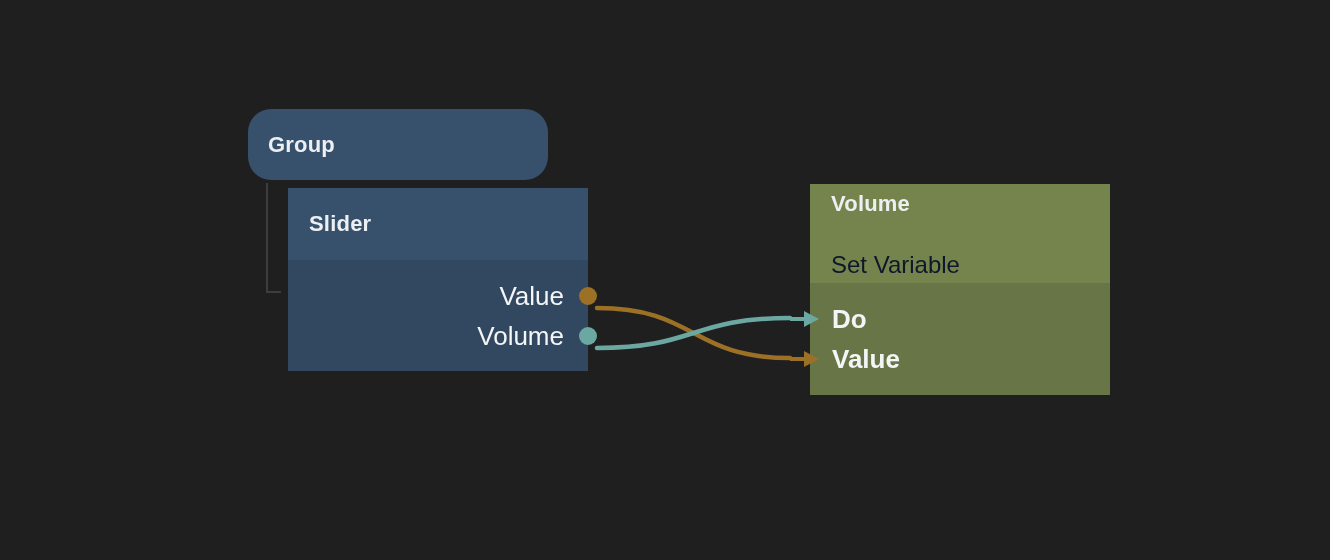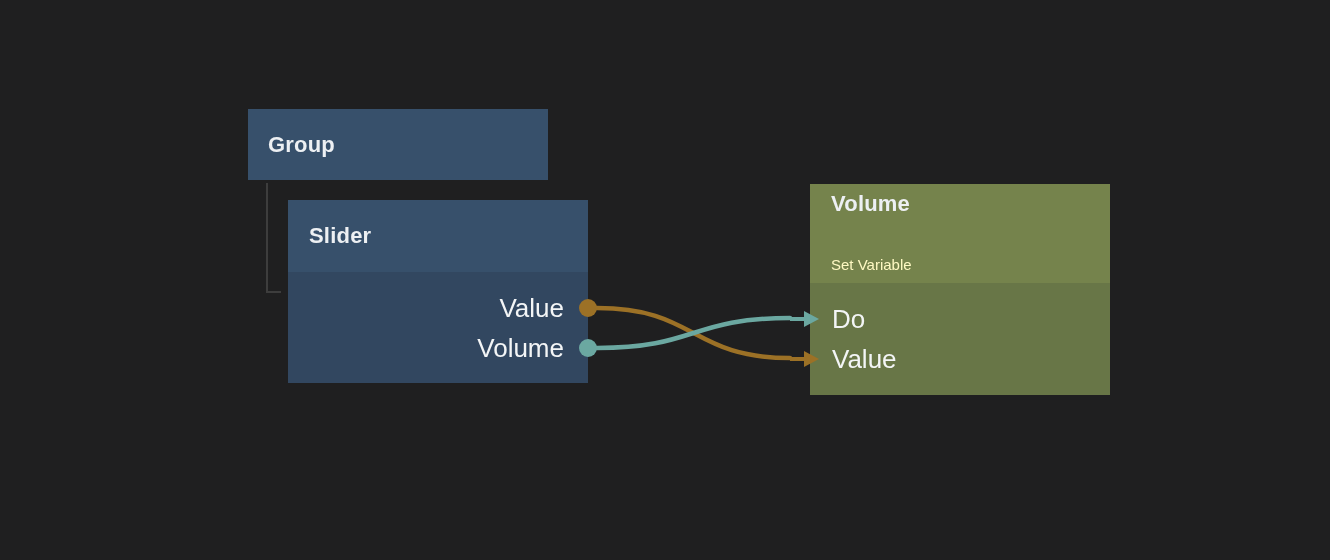--- a/index.html
+++ b/index.html
@@ -11,39 +11,40 @@
   .canvas {
     position: relative;
     width: 1330px;
     height: 560px;
     background: #1f1f20;
     overflow: hidden;
   }
   .node {
     position: absolute;
     box-sizing: border-box;
+    border-radius: 23px;
   }
   .node-header {
     display: flex;
     flex-direction: column;
     justify-content: center;
     box-sizing: border-box;
     padding-left: 21px;
   }
   .node-title {
     font-size: 22px;
     font-weight: 600;
     color: #edf0f3;
     letter-spacing: 0.2px;
     line-height: 30px;
   }
   .node-subtitle {
-    font-size: 15px;
+    font-size: 24px;
     font-weight: 400;
-    color: #fef9c3;
+    color: #0f172a;
     line-height: 28px;
     margin-top: 32px;
   }
   
   .node-group {
     left: 248px; top: 109px;
     width: 300px; height: 71px;
   }
   .node-group .node-header { height: 100%; padding-left: 20px; }
 
@@ -54,37 +55,37 @@
     width: 2px; height: 110px;
   }
   .tree-line-h {
     position: absolute;
     left: 266px; top: 291px;
     width: 15px; height: 2px;
   }
 
   
   .node-slider {
-    left: 288px; top: 200px;
+    left: 288px; top: 188px;
     width: 300px; height: 183px;
   }
   .node-slider .node-header { height: 72px; }
   .node-body {
     box-sizing: border-box;
     padding-top: 16px;
   }
   .node-slider .node-body { height: 111px; }
 
   
   .node-volume {
     left: 810px; top: 184px;
     width: 300px; height: 211px;
   }
   .node-volume .node-header { height: 99px; }
-  .node-volume .node-body { height: 112px; }
+  .node-volume .node-body { height: 112px; font-weight: bold; }
 
   .port-row {
     position: relative;
     height: 40px;
     display: flex;
     align-items: center;
   }
   .port-row.out { justify-content: flex-end; padding-right: 24px; }
   .port-row.in  { justify-content: flex-start; padding-left: 22px; }
   .port-label {

